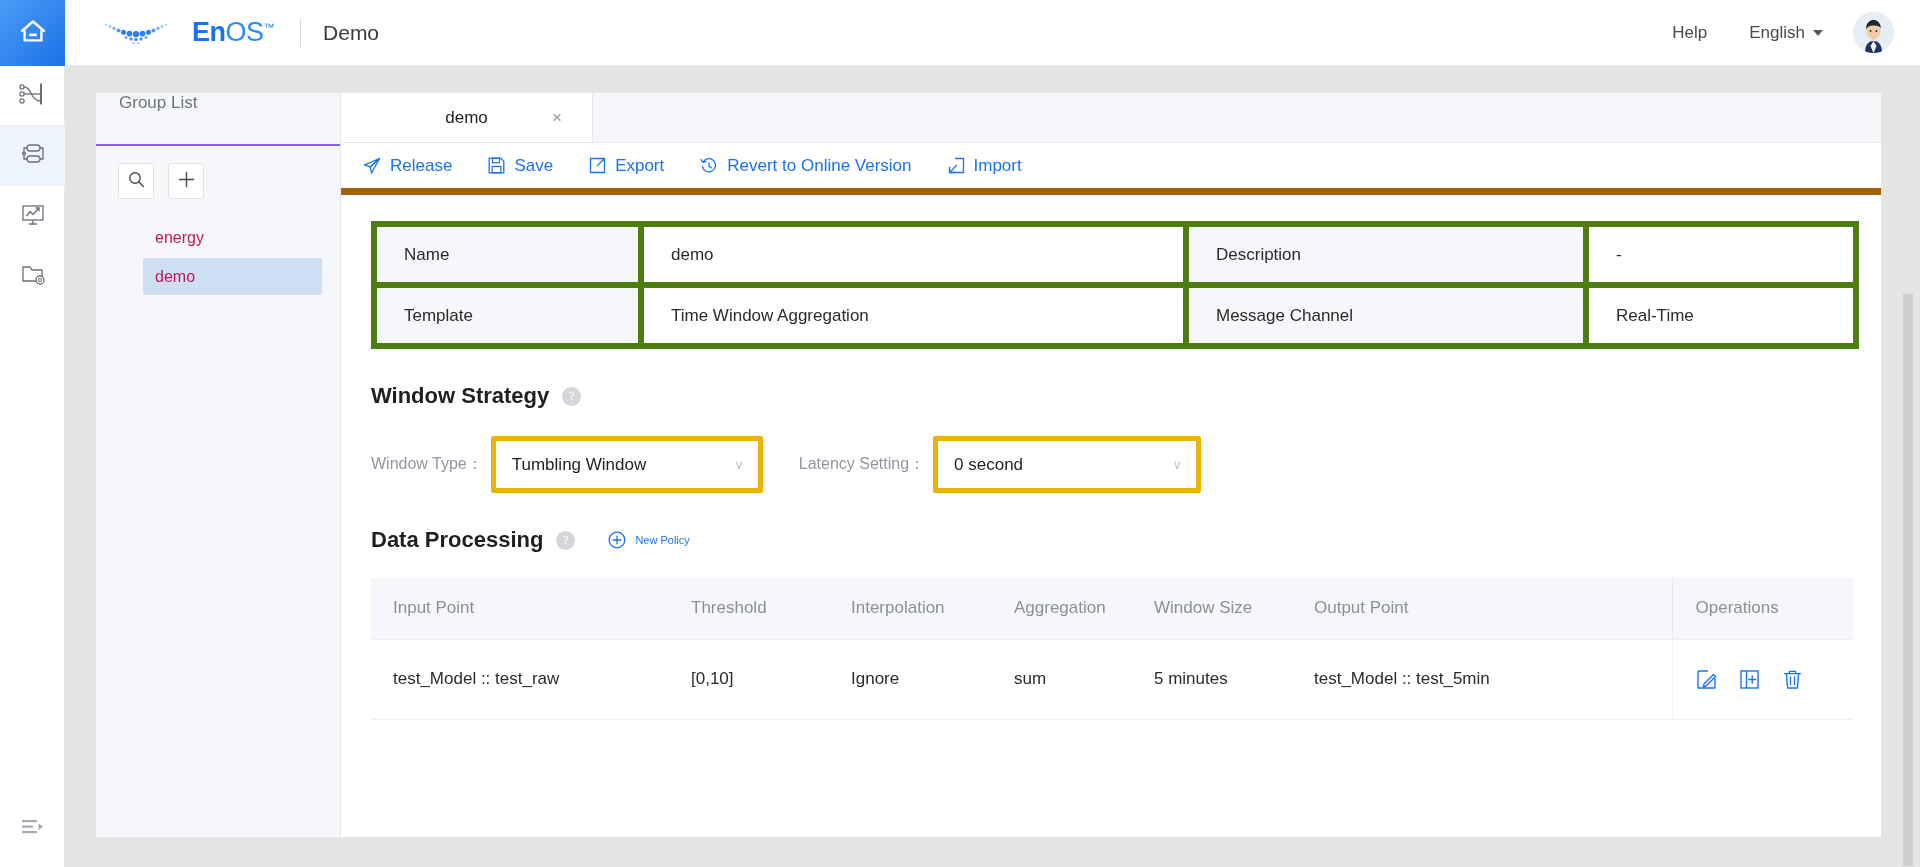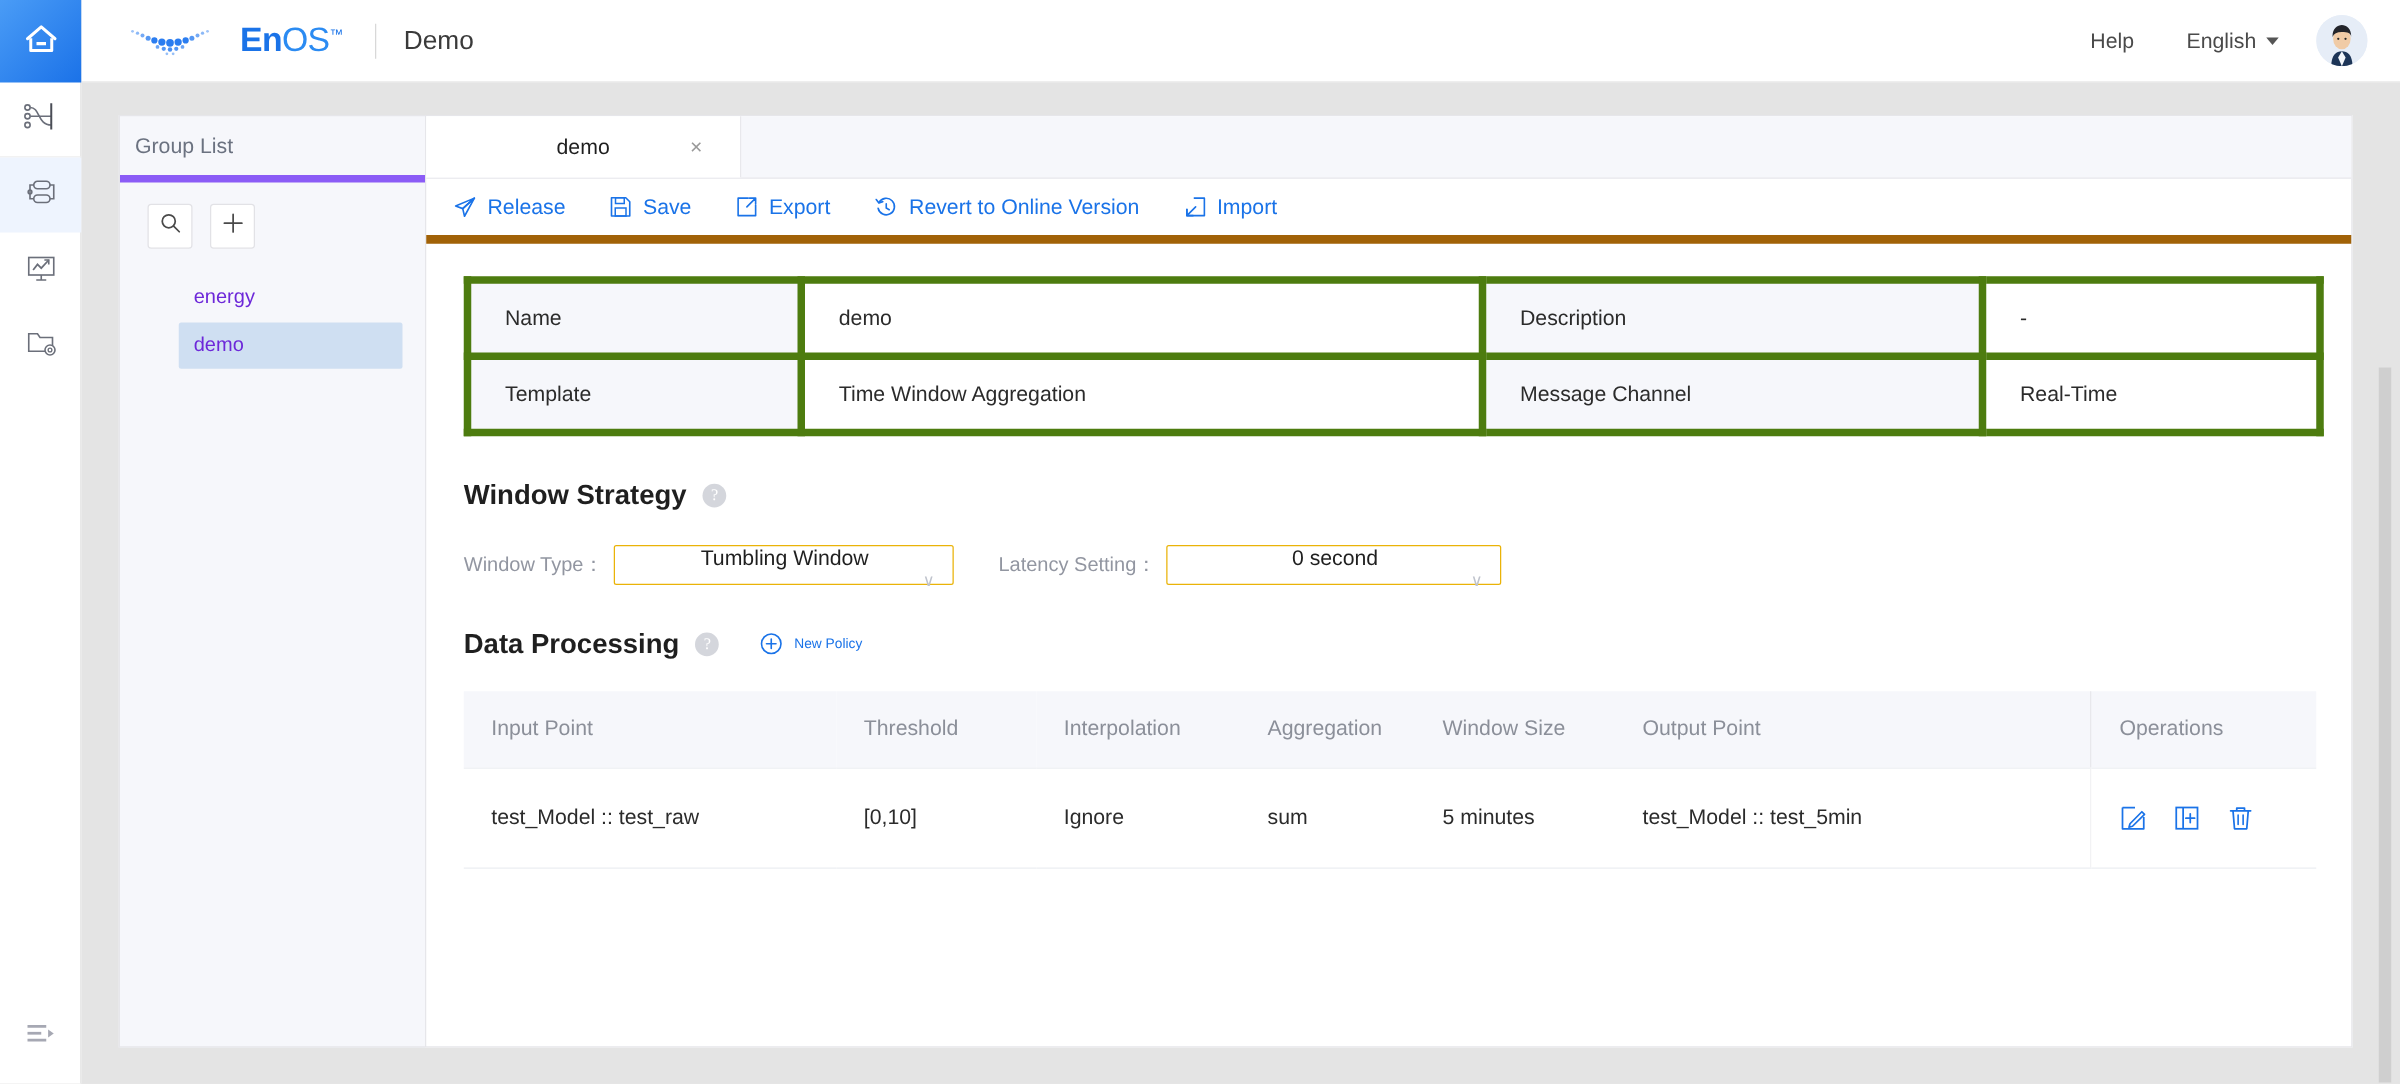--- a/index.html
+++ b/index.html
@@ -81,22 +81,22 @@
     position: absolute; left: 65px; top: 66px; right: 0; bottom: 0;
     background: #e4e4e4;
   }
 
   
   .grouplist {
     position: absolute; left: 30px; top: 26px; width: 245px; bottom: 29px;
     background: #f6f7fb; border: 1px solid #e6e6ea; border-right: none;
   }
   .grouplist-head {
-    height: 53px; display: flex; align-items: center; padding-left: 12px;
-    border-bottom: 6px solid #8b5cf6;
+    height: 53px; display: flex; padding-left: 23px;
+    border-bottom: 2px solid #8b5cf6;
   }
   .grouplist-title { font-size: 17px; color: #6b7280; }
   .grouplist-tools { display: flex; padding: 17px 0 0 22px; gap: 14px; }
   .sq-btn {
     width: 36px; height: 36px; background: #ffffff; border: 1px solid #e2e2e6;
     border-radius: 3px; display: flex; align-items: center; justify-content: center;
     cursor: pointer;
   }
   .tree { margin-top: 20px; }
   .tree-node {
@@ -104,21 +104,21 @@
     cursor: pointer;
   }
   .tree-arrow {
     width: 0; height: 0; border-left: 5px solid transparent;
     border-right: 5px solid transparent; border-top: 6px solid #1f1f1f;
     margin-right: 12px;
   }
   .tree-node-label { font-size: 16px; color: #2b2b2b; }
   .tree-leaf {
     height: 37px; display: flex; align-items: center; margin: 2px 18px 0 47px;
-    padding-left: 12px; font-size: 16px; color: #6d28d9; cursor: pointer;
+    padding-left: 12px; font-size: 16px; color: #be185d; cursor: pointer;
     border-radius: 2px;
   }
   .tree-leaf.selected { background: #cfdff2; }
 
   
   .mainpanel {
     position: absolute; left: 275px; top: 26px; right: 38px; bottom: 29px;
     background: #ffffff; border: 1px solid #e6e6ea;
   }
 
@@ -184,22 +184,22 @@
     display: flex; align-items: center; color: #1a73e8; font-size: 11px;
     margin-left: 33px; cursor: pointer;
   }
   .link-action .li-ico { margin-right: 9px; display: flex; }
 
   
   .form-row { display: flex; align-items: center; margin-top: 27px; }
   .field { display: flex; align-items: center; }
   .field-label { font-size: 16px; color: #9296a1; margin-right: 8px; white-space: nowrap; }
   .select {
-    border: 1px solid #eab308; height: 32px; display: flex; align-items: center;
-    padding: 0 14px 0 16px; background: #ffffff; cursor: pointer; border-radius: 2px; flex-direction: column;
+    border: 5px solid #eab308; height: 57px; display: flex; align-items: center;
+    padding: 0 14px 0 16px; background: #ffffff; cursor: pointer; border-radius: 2px;
   }
   .select-w1 { width: 272px; } .select-w2 { width: 268px; }
   .select-value { font-size: 17px; color: #1f1f1f; }
   .select-caret { margin-left: auto; color: #bfc3cc; font-size: 13px; }
   .field-gap { width: 36px; }
 
   
   .policy-table {
     width: 1482px; border-collapse: collapse; table-layout: fixed; margin-top: 25px;
   }

